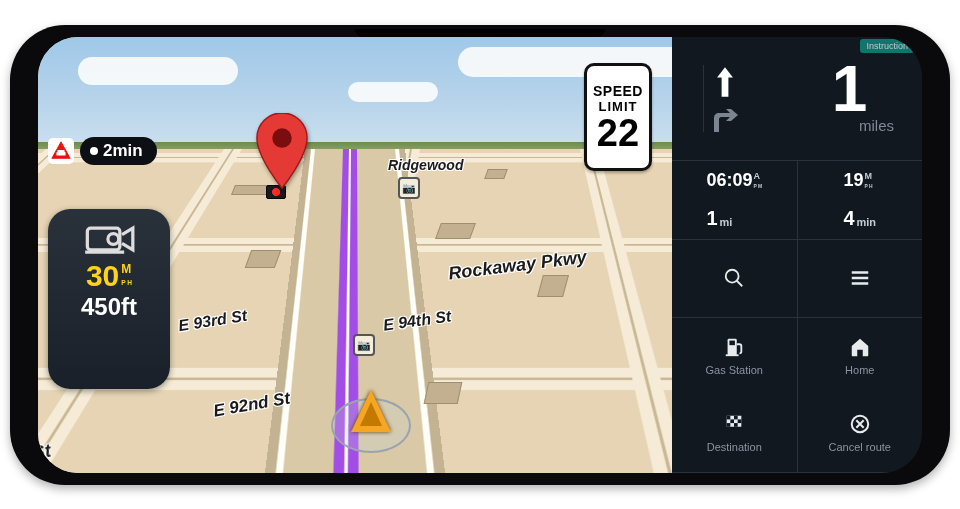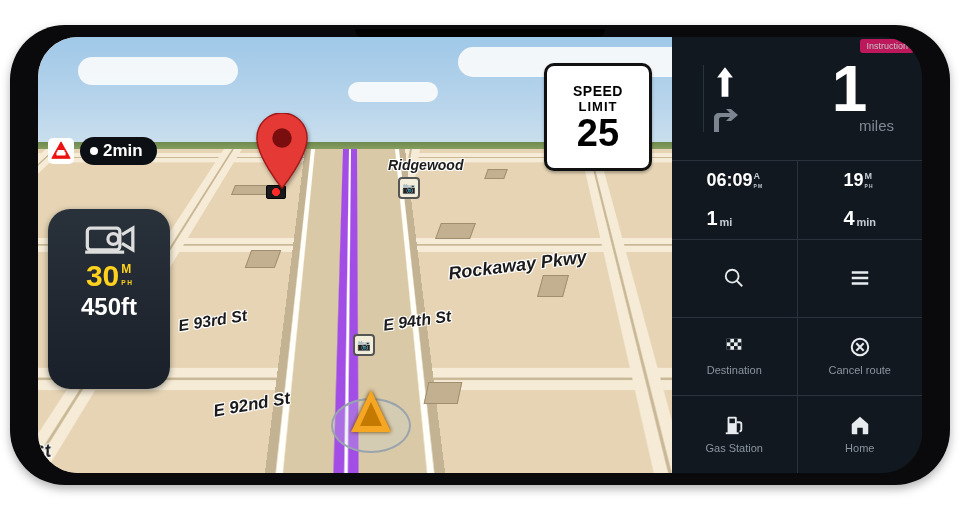--- a/index.html
+++ b/index.html
@@ -48,40 +48,40 @@
   
   .pos{position:absolute;left:293px;bottom:5px;width:80px;height:80px;}
   .pos .ring{position:absolute;left:0;top:10px;width:80px;height:55px;border:2px solid #9aa4ad;border-radius:50%;background:rgba(200,210,220,.25);}
   .pos .tri{position:absolute;left:20px;top:2px;width:0;height:0;border-left:20px solid transparent;border-right:20px solid transparent;border-bottom:42px solid #f5a623;filter:drop-shadow(0 0 2px #5b3a00);}
   .pos .tri::after{content:"";position:absolute;left:-11px;top:12px;width:0;height:0;border-left:11px solid transparent;border-right:11px solid transparent;border-bottom:24px solid #c47a00;}
   
   .pin{position:absolute;left:216px;top:76px;width:56px;height:78px;}
   .pin svg{width:56px;height:78px;filter:drop-shadow(1px 2px 2px rgba(0,0,0,.4));}
   .pinbase{position:absolute;left:228px;top:148px;width:20px;height:14px;background:radial-gradient(circle,#ff2a2a 0 35%,#1a1a1a 36% 100%);border:1px solid #000;border-radius:2px;}
   
-  .speedlimit{position:absolute;right:20px;top:26px;width:108px;height:108px;background:#fff;border:3px solid #111;border-radius:10px;display:flex;flex-direction:column;align-items:center;justify-content:center;box-shadow:inset 0 0 0 3px #fff,0 2px 3px rgba(0,0,0,.3);}
+  .speedlimit{position:absolute;right:20px;top:26px;width:68px;height:108px;background:#fff;border:3px solid #111;border-radius:10px;display:flex;flex-direction:column;align-items:center;justify-content:center;box-shadow:inset 0 0 0 3px #fff,0 2px 3px rgba(0,0,0,.3);}
   .speedlimit .t1{font-size:14px;font-weight:900;letter-spacing:.5px;}
   .speedlimit .t2{font-size:13px;font-weight:900;letter-spacing:1px;}
   .speedlimit .t3{font-size:38px;font-weight:900;line-height:1;}
   
   .warnbadge{position:absolute;left:10px;top:100px;display:flex;align-items:center;gap:6px;}
   .warnbadge .tri{width:26px;height:26px;background:#fff;border-radius:5px;display:flex;align-items:center;justify-content:center;}
   .warnbadge .tri svg{width:22px;height:22px;}
   .warnbadge .pill{background:#0c0f13;color:#fff;border-radius:18px;padding:4px 14px 4px 10px;font-size:17px;font-weight:bold;display:flex;align-items:center;gap:5px;}
   .warnbadge .pill::before{content:"";width:8px;height:8px;border-radius:50%;background:#fff;}
   .camerabox{position:absolute;left:10px;top:172px;width:122px;height:180px;background:linear-gradient(#29313b,#1a2029);border-radius:22px;display:flex;flex-direction:column;align-items:center;justify-content:flex-start;padding:10px 4px;box-shadow:0 2px 6px rgba(0,0,0,.4);}
   .camerabox .camico{width:52px;height:40px;color:#e6e6e6;}
   .camerabox .spd{color:#ffd21e;font-size:30px;font-weight:bold;display:flex;align-items:flex-start;}
   .camerabox .spd .u{font-size:12px;line-height:1;margin-left:2px;margin-top:4px;}
   .camerabox .dist{color:#fff;font-size:24px;font-weight:bold;}
   .small{font-size:.55em;}
   
   .sidebar{width:250px;background:#111820;color:#d2d7dc;display:flex;flex-direction:column;}
   .instruction{flex:1.6;display:flex;position:relative;border-bottom:1px solid #2a333d;}
-  .instag{position:absolute;right:8px;top:2px;background:#be185d;color:#c4c4c4;font-size:9px;padding:2px 6px;border-radius:3px;}
+  .instag{position:absolute;right:8px;top:2px;background:#0f766e;color:#c4c4c4;font-size:9px;padding:2px 6px;border-radius:3px;}
   .instruction .arrows{width:42%;display:flex;flex-direction:column;align-items:center;justify-content:center;gap:8px;}
   .instruction .arrows .sep{position:absolute;left:31px;top:28px;bottom:28px;width:1px;background:#2a333d;}
   .instruction .big{width:58%;display:flex;align-items:center;justify-content:center;flex-direction:column;}
   .instruction .big .num{font-size:64px;font-weight:bold;color:#fff;line-height:.8;}
   .instruction .big .u{font-size:15px;color:#818a94;margin-top:2px;align-self:flex-end;margin-right:28px;}
   .row{flex:1;display:flex;border-bottom:1px solid #2a333d;}
   .cell{flex:1;display:flex;flex-direction:column;align-items:center;justify-content:center;gap:2px;border-right:1px solid #2a333d;}
   .cell:last-child{border-right:none;}
   .cell .line1{color:#fff;font-size:18px;font-weight:bold;display:flex;align-items:flex-start;}
   .cell .line1 .u{font-size:9px;line-height:1;margin-left:1px;margin-top:2px;color:#c5cbd2;}
@@ -130,21 +130,21 @@
       <div class="pin">
         <svg viewBox="0 0 40 56">
             <path d="M20 0C10 0 2 8 2 18c0 14 18 36 18 36s18-22 18-36C38 8 30 0 20 0z" fill="#e53935" stroke="#a01818" stroke-width="1"></path>
             <circle cx="20" cy="18" r="7" fill="#7a0d0d"></circle>
           </svg>
       </div>
 
       <div class="speedlimit">
         <div class="t1">SPEED</div>
         <div class="t2">LIMIT</div>
-        <div class="t3">25</div>
+        <div class="t3">22</div>
       </div>
 
       <div class="warnbadge">
         <div class="tri">
           <svg viewBox="0 0 24 24">
               <path d="M12 2L2 20h20L12 2z" fill="#e11" stroke="#e11"></path>
               <rect x="7" y="13" width="10" height="4" rx="1" fill="#fff"></rect>
               <rect x="8" y="11" width="8" height="3" rx="1" fill="#fff"></rect>
             </svg>
         </div>
@@ -223,20 +223,38 @@
               <path d="M15 15l6 6" stroke="#e8ebee" stroke-width="2"></path>
             </svg>
         </div>
         <div class="cell iconcell">
           <svg viewBox="0 0 24 24">
               <path d="M3 6h18M3 12h18M3 18h18" stroke="#e8ebee" stroke-width="2.5"></path>
             </svg>
         </div>
       </div>
 
+      <div class="row" style="border-bottom:none">
+        <div class="cell iconcell">
+          <svg viewBox="0 0 24 24">
+              <rect x="5" y="3" width="10" height="18" rx="1.5" fill="#e8ebee"></rect>
+              <rect x="7" y="5" width="6" height="5" fill="#111820"></rect>
+              <path d="M15 9h3c1 0 2 1 2 2v6c0 1-1 2-2 2" fill="none" stroke="#e8ebee" stroke-width="2"></path>
+              <rect x="3" y="20" width="14" height="2" fill="#e8ebee"></rect>
+            </svg>
+          <div class="lbl">Gas Station</div>
+        </div>
+        <div class="cell iconcell">
+          <svg viewBox="0 0 24 24">
+              <path d="M3 11l9-8 9 8v10a1 1 0 0 1-1 1h-5v-7h-6v7H4a1 1 0 0 1-1-1V11z" fill="#e8ebee"></path>
+            </svg>
+          <div class="lbl">Home</div>
+        </div>
+      </div>
+
       <div class="row">
         <div class="cell iconcell">
           <svg viewBox="0 0 24 24">
             <rect x="4" y="3" width="16" height="12" fill="#e8ebee"></rect>
             <rect x="4" y="3" width="4" height="4" fill="#111820"></rect>
               <rect x="12" y="3" width="4" height="4" fill="#111820"></rect>
             <rect x="8" y="7" width="4" height="4" fill="#111820"></rect>
               <rect x="16" y="7" width="4" height="4" fill="#111820"></rect>
             <rect x="4" y="11" width="4" height="4" fill="#111820"></rect>
               <rect x="12" y="11" width="4" height="4" fill="#111820"></rect>
@@ -244,33 +262,15 @@
           <div class="lbl">Destination</div>
         </div>
         <div class="cell iconcell">
           <svg viewBox="0 0 24 24">
               <circle cx="12" cy="12" r="9" fill="none" stroke="#e8ebee" stroke-width="2.2"></circle>
               <path d="M8 8l8 8M16 8l-8 8" stroke="#e8ebee" stroke-width="2.2"></path>
             </svg>
           <div class="lbl">Cancel route</div>
         </div>
       </div>
-
-      <div class="row" style="border-bottom:none">
-        <div class="cell iconcell">
-          <svg viewBox="0 0 24 24">
-              <rect x="5" y="3" width="10" height="18" rx="1.5" fill="#e8ebee"></rect>
-              <rect x="7" y="5" width="6" height="5" fill="#111820"></rect>
-              <path d="M15 9h3c1 0 2 1 2 2v6c0 1-1 2-2 2" fill="none" stroke="#e8ebee" stroke-width="2"></path>
-              <rect x="3" y="20" width="14" height="2" fill="#e8ebee"></rect>
-            </svg>
-          <div class="lbl">Gas Station</div>
-        </div>
-        <div class="cell iconcell">
-          <svg viewBox="0 0 24 24">
-              <path d="M3 11l9-8 9 8v10a1 1 0 0 1-1 1h-5v-7h-6v7H4a1 1 0 0 1-1-1V11z" fill="#e8ebee"></path>
-            </svg>
-          <div class="lbl">Home</div>
-        </div>
-      </div>
     </div>
   </div>
 </div>
 
 </body></html>

